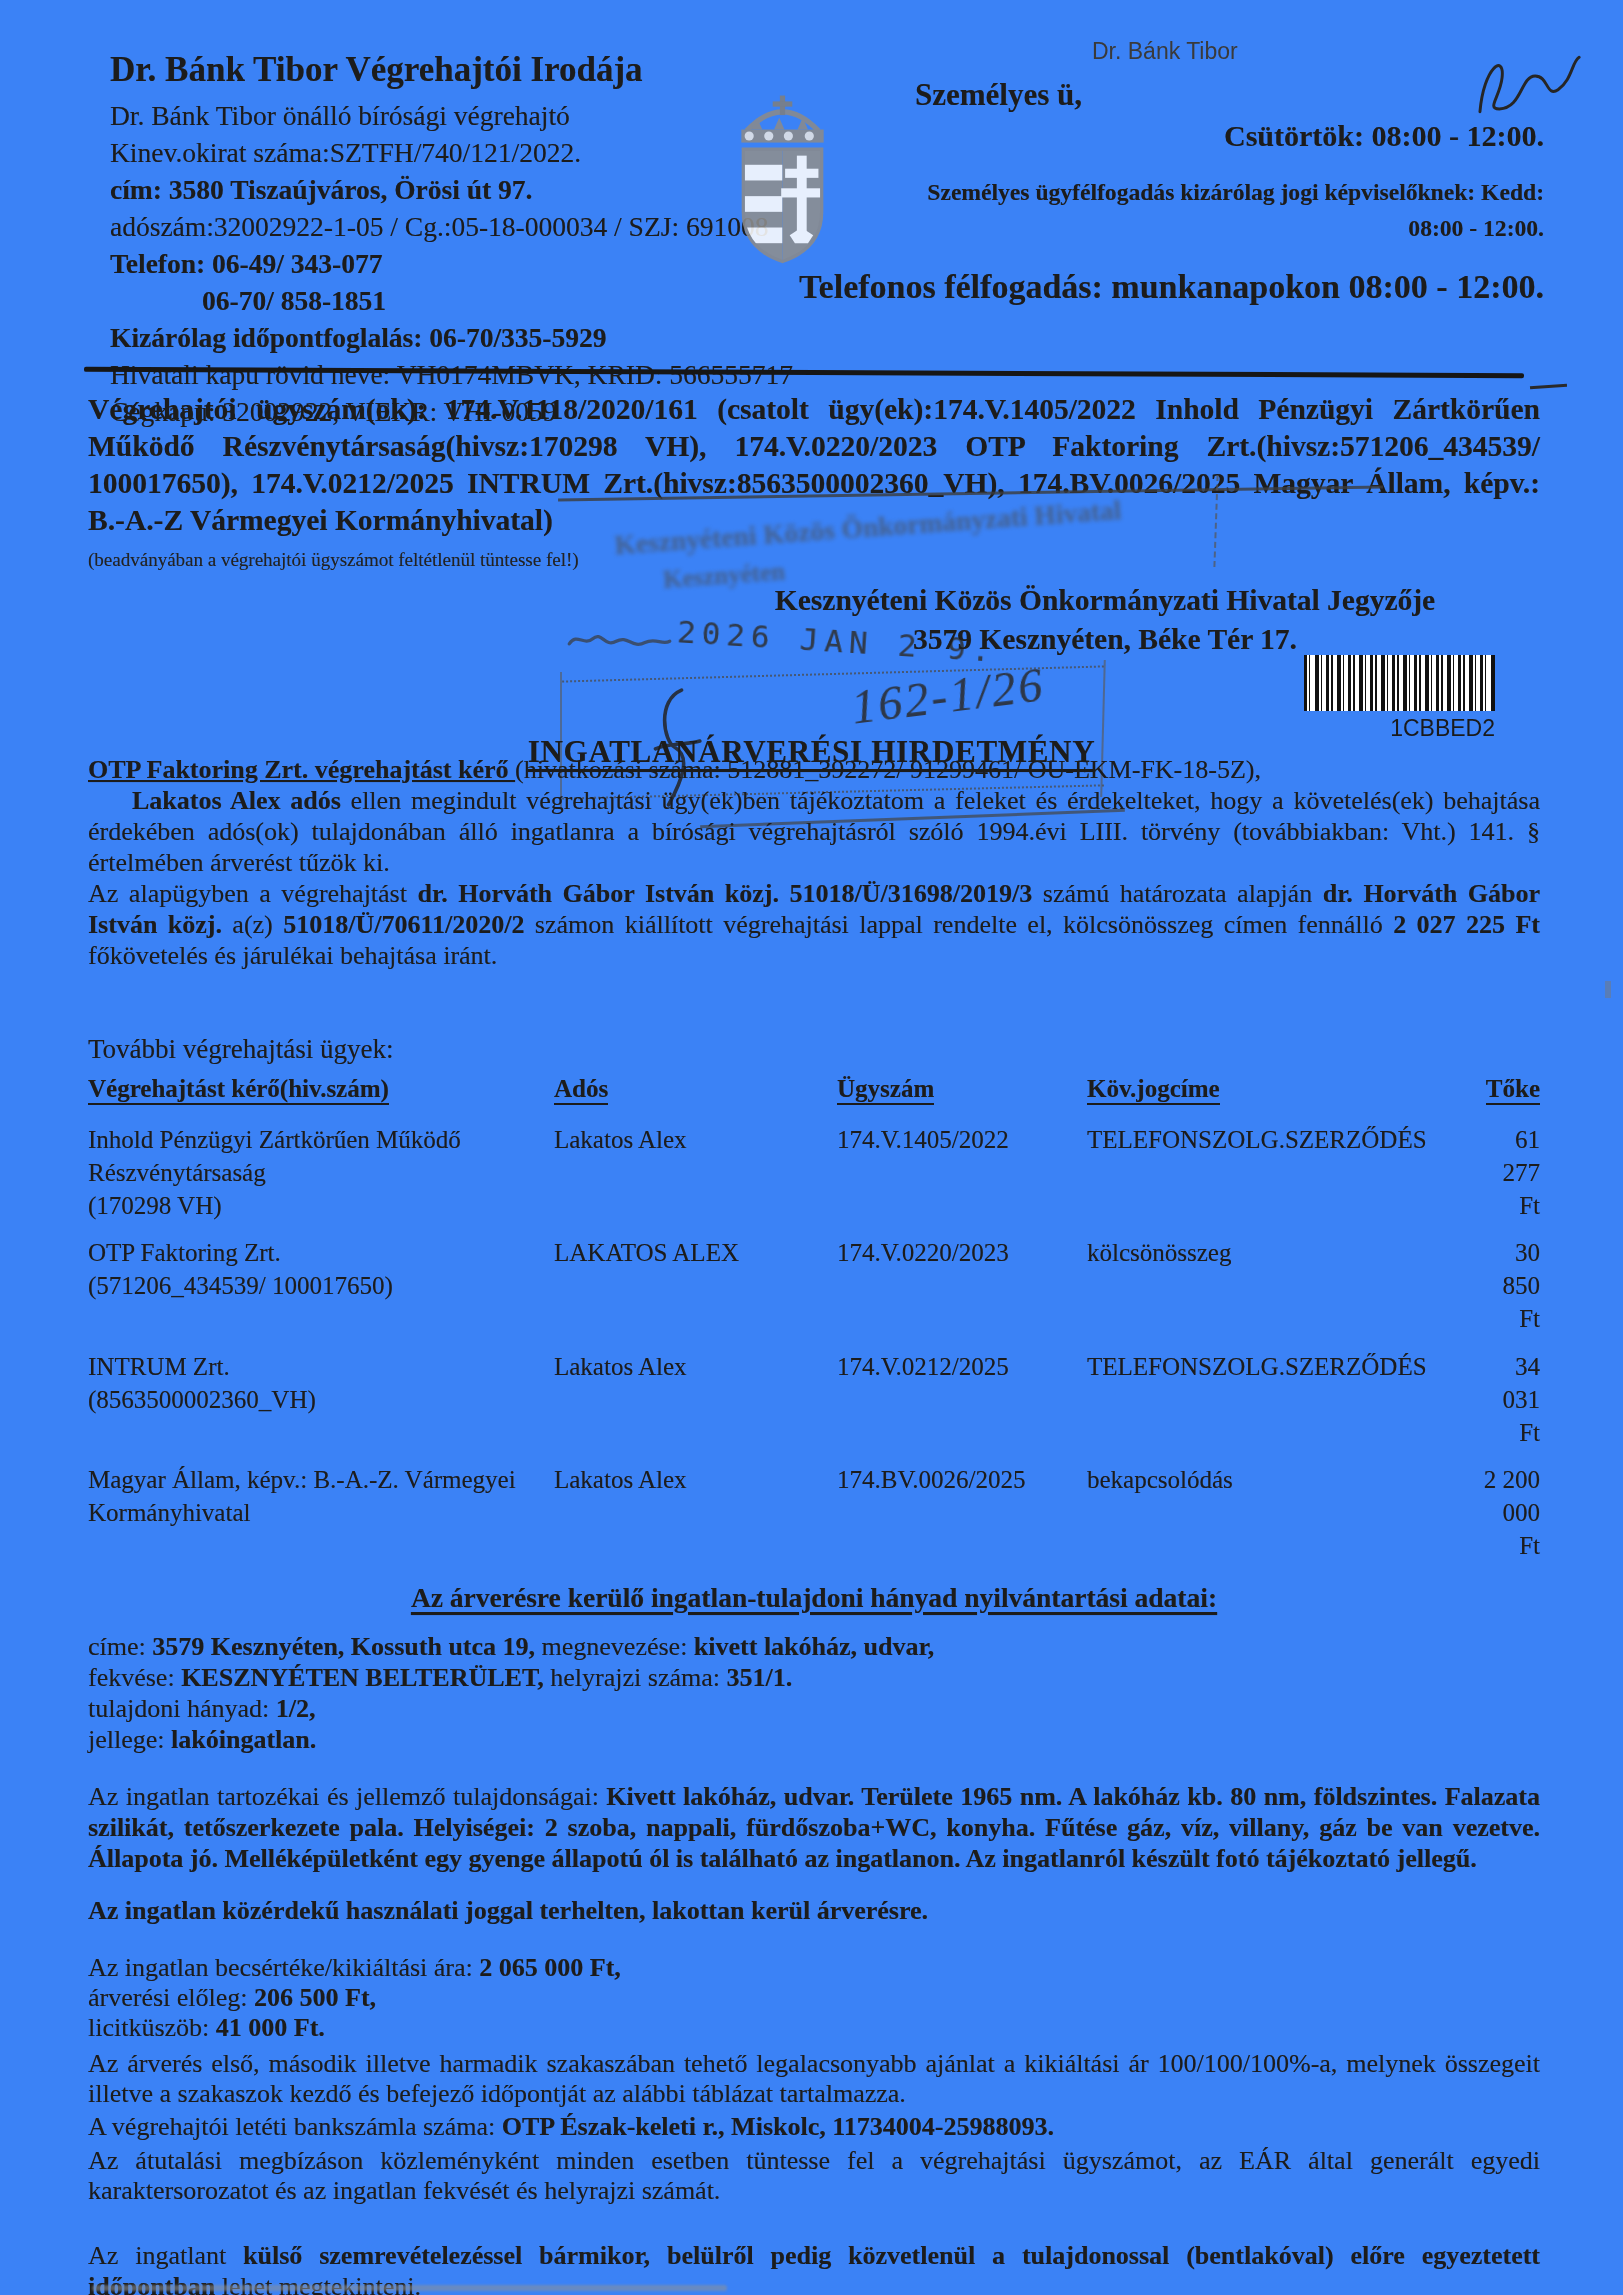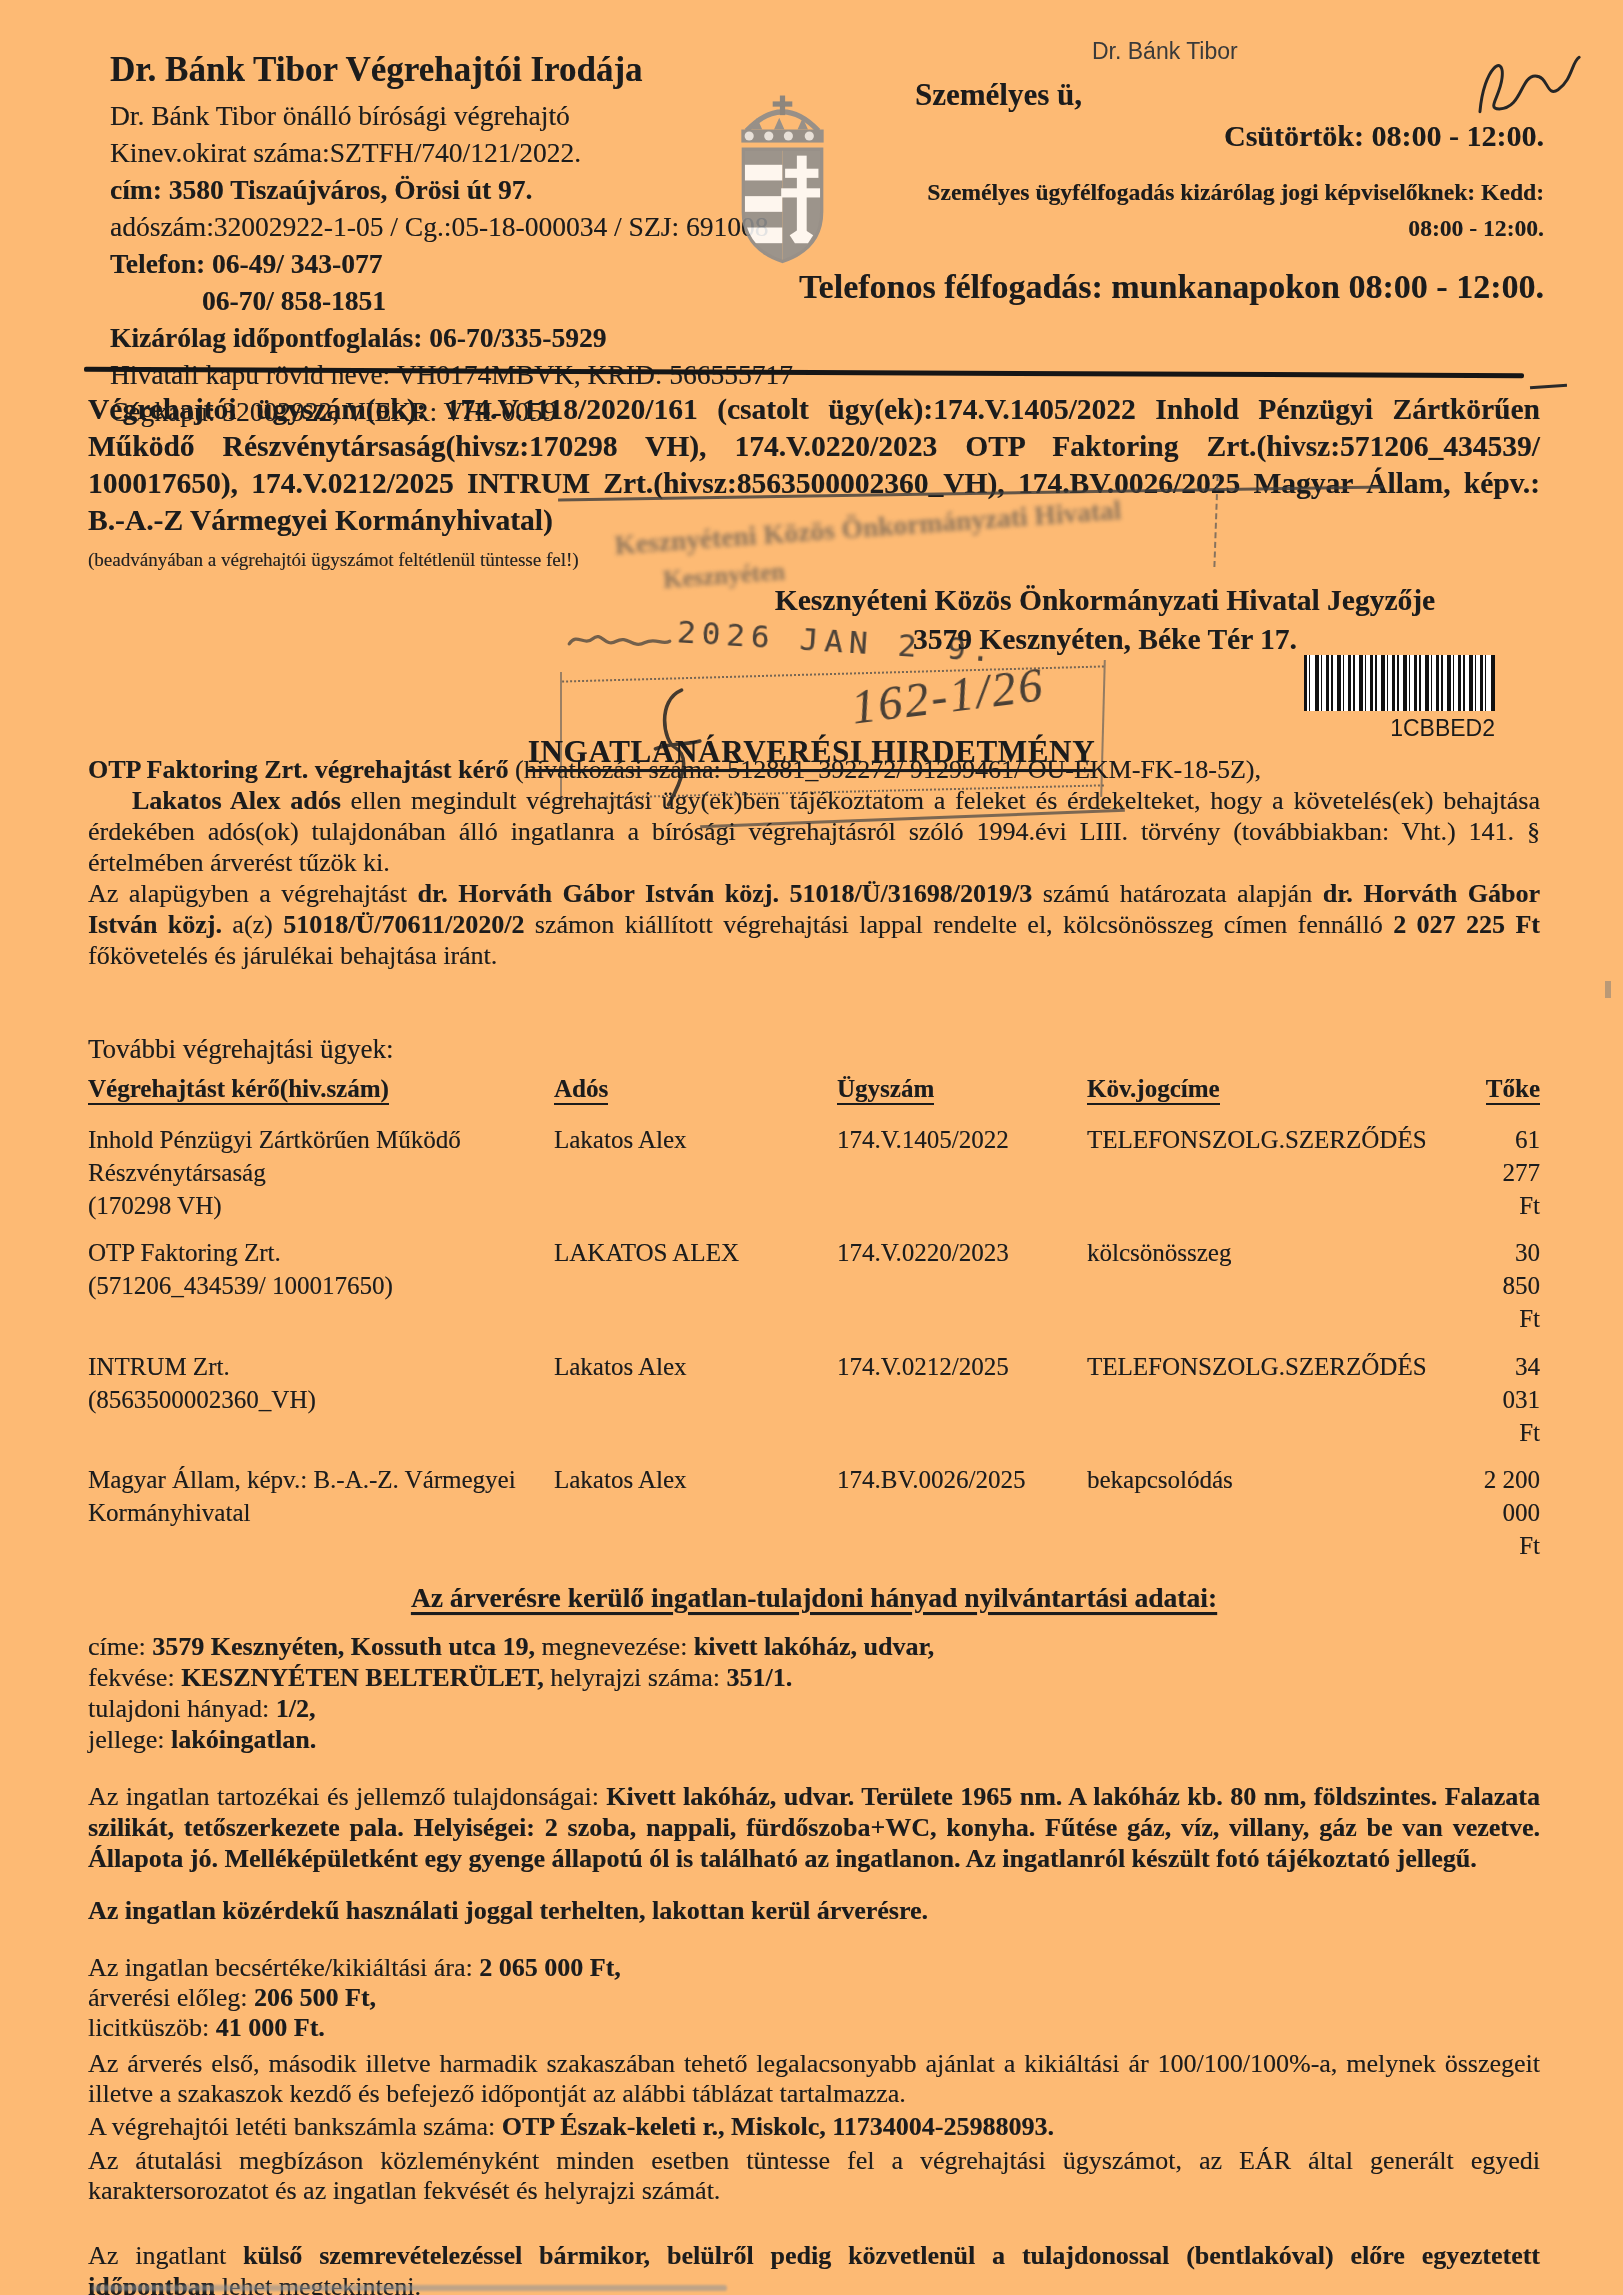--- a/index.html
+++ b/index.html
@@ -1,17 +1,17 @@
 <!DOCTYPE html>
 <html style="font-size:10.5px"><head>
 <meta charset="utf-8">
 <style>
   html,body{margin:0;padding:0;background:#e8e8e8;}
   .page{
-    position:relative; width:1623px; height:2295px; background:#fdba74;
+    position:relative; width:1623px; height:2295px; background:#3b82f6;
     font-family:"Liberation Serif", serif; color:#1c1c1c; overflow:hidden;
     text-shadow:0.2px 0.2px 0.3px rgba(45,45,45,.45);
   }
   .abs{position:absolute;}
   .b{font-weight:bold;}
   .jus{text-align:justify;}
   p{margin:0;}
 
   
   .office{left:110px; top:51px; width:753px; line-height:37px; font-size:27.5px;}
@@ -196,21 +196,21 @@
 
   <div class="abs barcode-wrap">
     <div class="barcode"></div>
     <div class="barcode-label">1CBBED2</div>
   </div>
 
   <div class="abs doc-title">INGATLANÁRVERÉSI HIRDETMÉNY</div>
 
   <div class="abs main">
 
-    <p class="intro"><span style="font-weight: bold;">OTP Faktoring Zrt. végrehajtást kérő </span><span>(hivatkozási száma: 512881_392272/ 91299461/ OU-EKM-FK-18-5Z),</span></p>
+    <p class="intro"><span style="font-weight: bold; text-decoration: underline;">OTP Faktoring Zrt. végrehajtást kérő </span><span>(hivatkozási száma: 512881_392272/ 91299461/ OU-EKM-FK-18-5Z),</span></p>
     <p class="jus"><span style="font-weight: bold; margin-left: 44px;">Lakatos Alex adós</span><span> ellen megindult végrehajtási ügy(ek)ben tájékoztatom a feleket és érdekelteket, hogy a követelés(ek) behajtása érdekében adós(ok) tulajdonában álló ingatlanra a bírósági végrehajtásról szóló 1994.évi LIII. törvény (továbbiakban: Vht.) 141. § értelmében árverést tűzök ki.</span></p>
     <p class="jus"><span>Az alapügyben a végrehajtást </span><span style="font-weight: bold;">dr. Horváth Gábor István közj.</span><span>  </span><span style="font-weight: bold;">51018/Ü/31698/2019/3</span><span> számú határozata alapján </span><span style="font-weight: bold;">dr. Horváth Gábor István közj.</span><span>  a(z) </span><span style="font-weight: bold;">51018/Ü/70611/2020/2</span><span> számon kiállított végrehajtási lappal rendelte el, kölcsönösszeg címen fennálló </span><span style="font-weight: bold;">2 027 225 Ft</span><span> főkövetelés és járulékai behajtása iránt.</span></p>
 
     <p class="tovabbi">További végrehajtási ügyek:</p>
 
     <div class="case-table">
       <div class="hdr"><span class="hdr-u">Végrehajtást kérő(hiv.szám)</span></div>
       <div class="hdr"><span class="hdr-u">Adós</span></div>
       <div class="hdr"><span class="hdr-u">Ügyszám</span></div>
       <div class="hdr"><span class="hdr-u">Köv.jogcíme</span></div>

